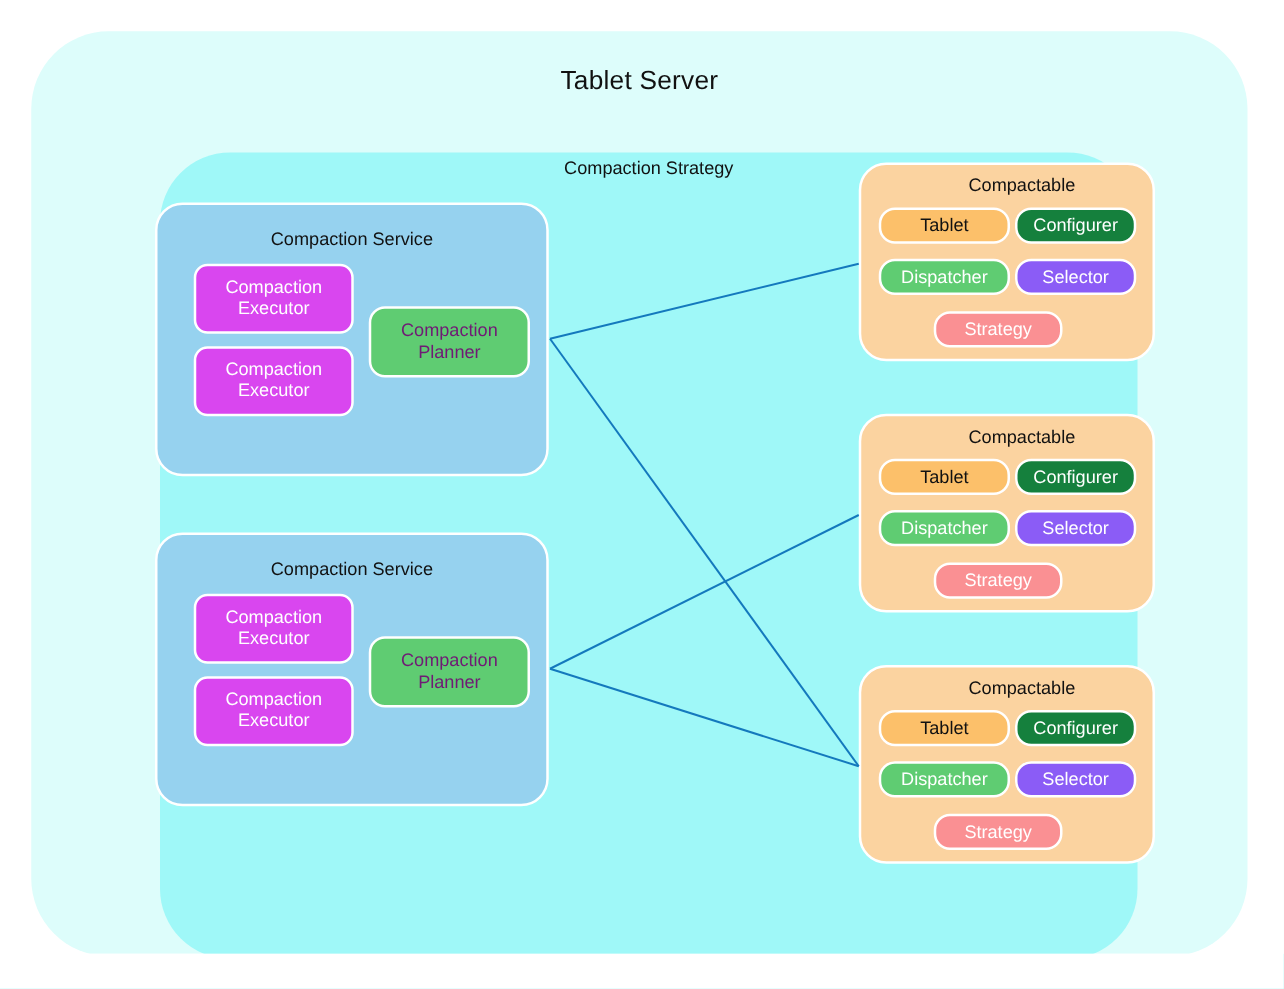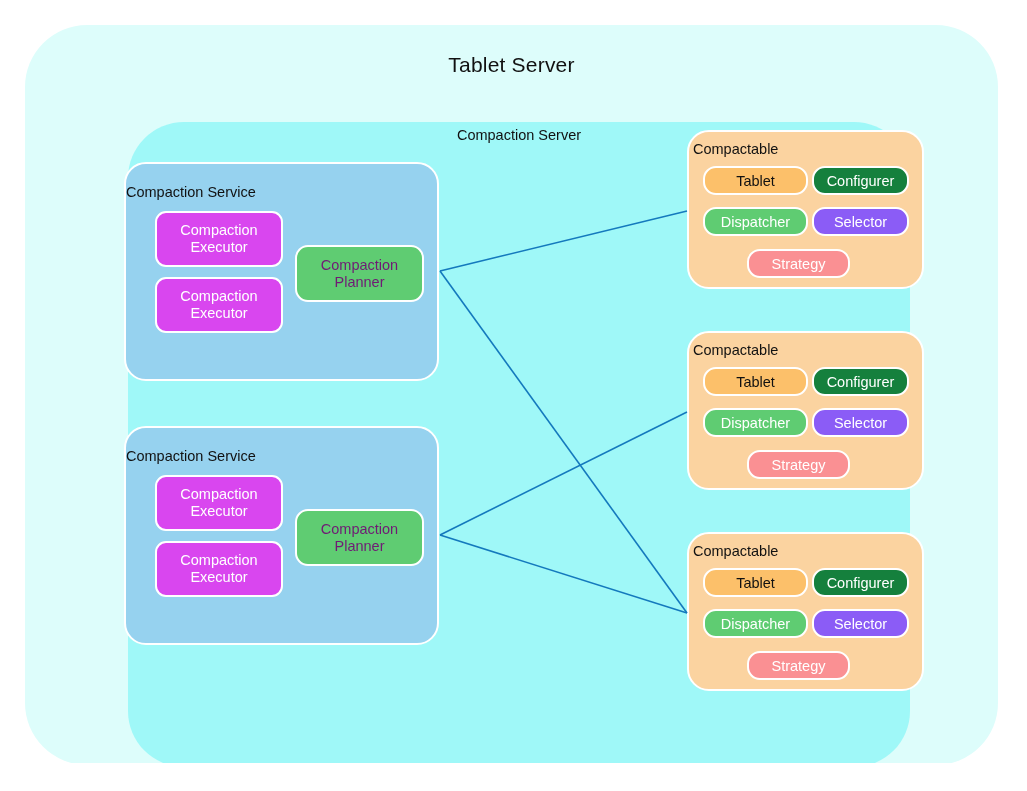--- a/index.html
+++ b/index.html
@@ -71,21 +71,21 @@
     border-radius: 22px;
     box-sizing: border-box;
   }
   #compaction-service-1 { left: 124px; top: 162px; }
   #compaction-service-2 { left: 124px; top: 426px; }
   .compaction-service-title {
     position: absolute;
     left: 0;
     top: 20px;
     width: 100%;
-    text-align: left;
+    text-align: center;
     font-size: 14.5px;
     color: #111111;
   }
 
   .executor {
     position: absolute;
     left: 29px;
     width: 128px;
     height: 56px;
     background: #d946ef;
@@ -131,23 +131,24 @@
     background: #fbd3a0;
     border: 2px solid #ffffff;
     border-radius: 22px;
     box-sizing: border-box;
   }
   #compactable-1 { top: 130px; }
   #compactable-2 { top: 331px; }
   #compactable-3 { top: 532px; }
   .compactable-title {
     position: absolute;
-    left: 4px;
+    left: 12px;
     top: 9px;
     width: 100%;
+    text-align: center;
     font-size: 14.5px;
     color: #111111;
   }
 
   .pill {
     position: absolute;
     height: 29px;
     border: 2px solid #ffffff;
     border-radius: 13px;
     box-sizing: border-box;
@@ -192,21 +193,21 @@
 </style>
 </head>
 <body>
 
 <div id="canvas">
 
   <div id="tablet-server">
     <div id="tablet-server-title">Tablet Server</div>
 
     <div id="compaction-manager">
-      <div id="compaction-manager-title">Compaction Server</div>
+      <div id="compaction-manager-title">Compaction Strategy</div>
     </div>
   </div>
 
   <div class="compaction-service" id="compaction-service-1">
     <div class="compaction-service-title">Compaction Service</div>
     <div class="executor exec-a">Compaction Executor</div>
     <div class="executor exec-b">Compaction Executor</div>
     <div class="planner">Compaction Planner</div>
   </div>
 

